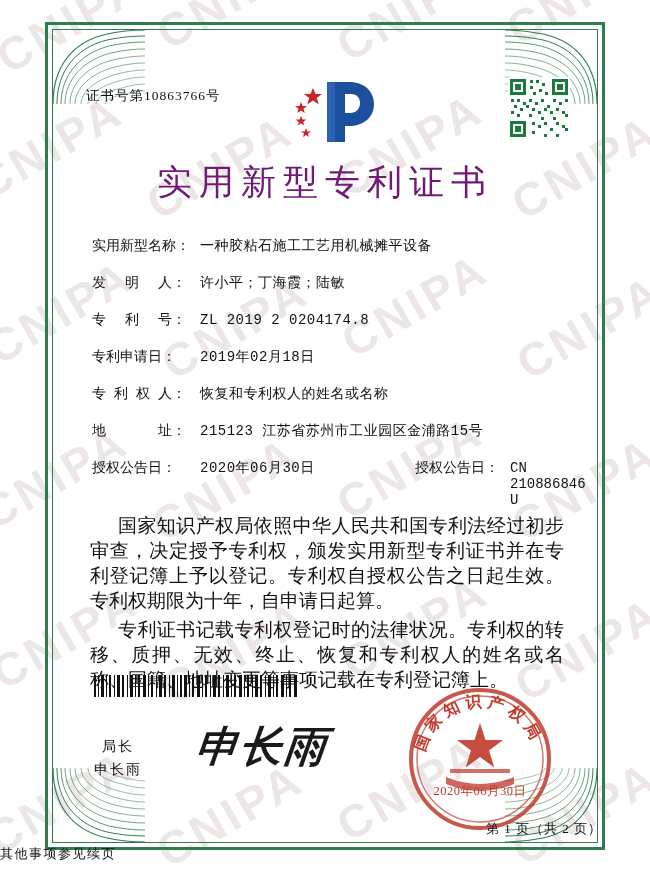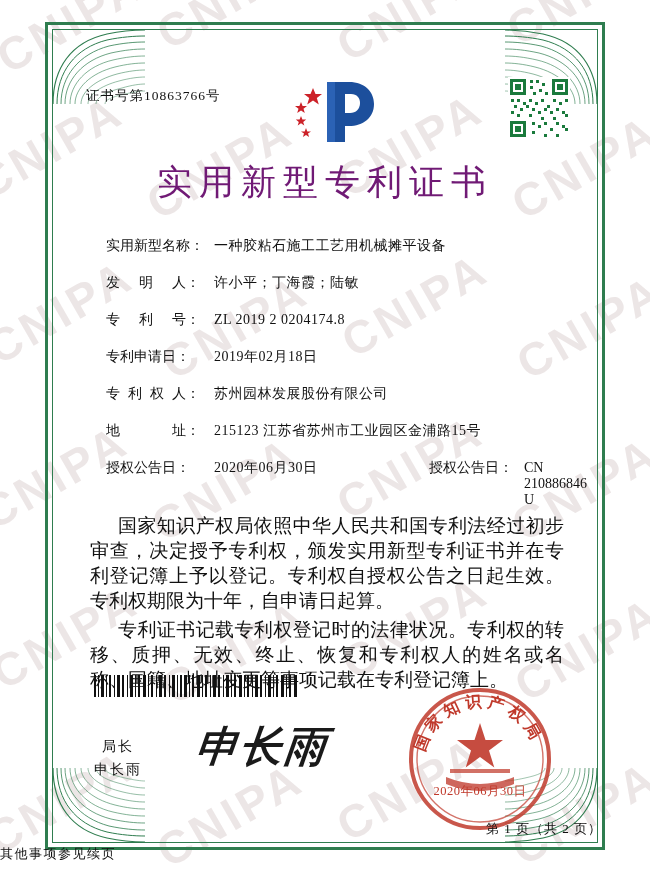--- a/index.html
+++ b/index.html
@@ -98,23 +98,24 @@
     font-size: 35px;
     font-weight: normal;
     color: #701a75;
     letter-spacing: 7px;
     font-family: "Liberation Serif", serif;
   }
 
   
   .fields {
     position: absolute;
-    left: 58px;
+    left: 44px;
     right: 36px;
     top: 212px;
+    font-family: Liberation Mono, monospace;
   }
   .field-row {
     display: flex;
     align-items: baseline;
     margin-bottom: 19px;
     font-size: 14px;
     color: #111;
   }
   .field-label {
     width: 108px;
@@ -428,21 +429,21 @@
         <div class="field-label">专利申请日：</div>
         <div class="field-value">2019年02月18日</div>
       </div>
       <div class="field-row">
         <div class="field-label spaced">
           <span>专</span>
           <span>利</span>
           <span>权</span>
           <span>人：</span>
         </div>
-        <div class="field-value">苏州园林发展股份有限公司</div>
+        <div class="field-value">恢复和专利权人的姓名或名称</div>
       </div>
       <div class="field-row">
         <div class="field-label spaced">
           <span>地</span>
           <span>址：</span>
         </div>
         <div class="field-value">215123 江苏省苏州市工业园区金浦路15号</div>
       </div>
       <div class="field-row double">
         <div class="field-label">授权公告日：</div>

